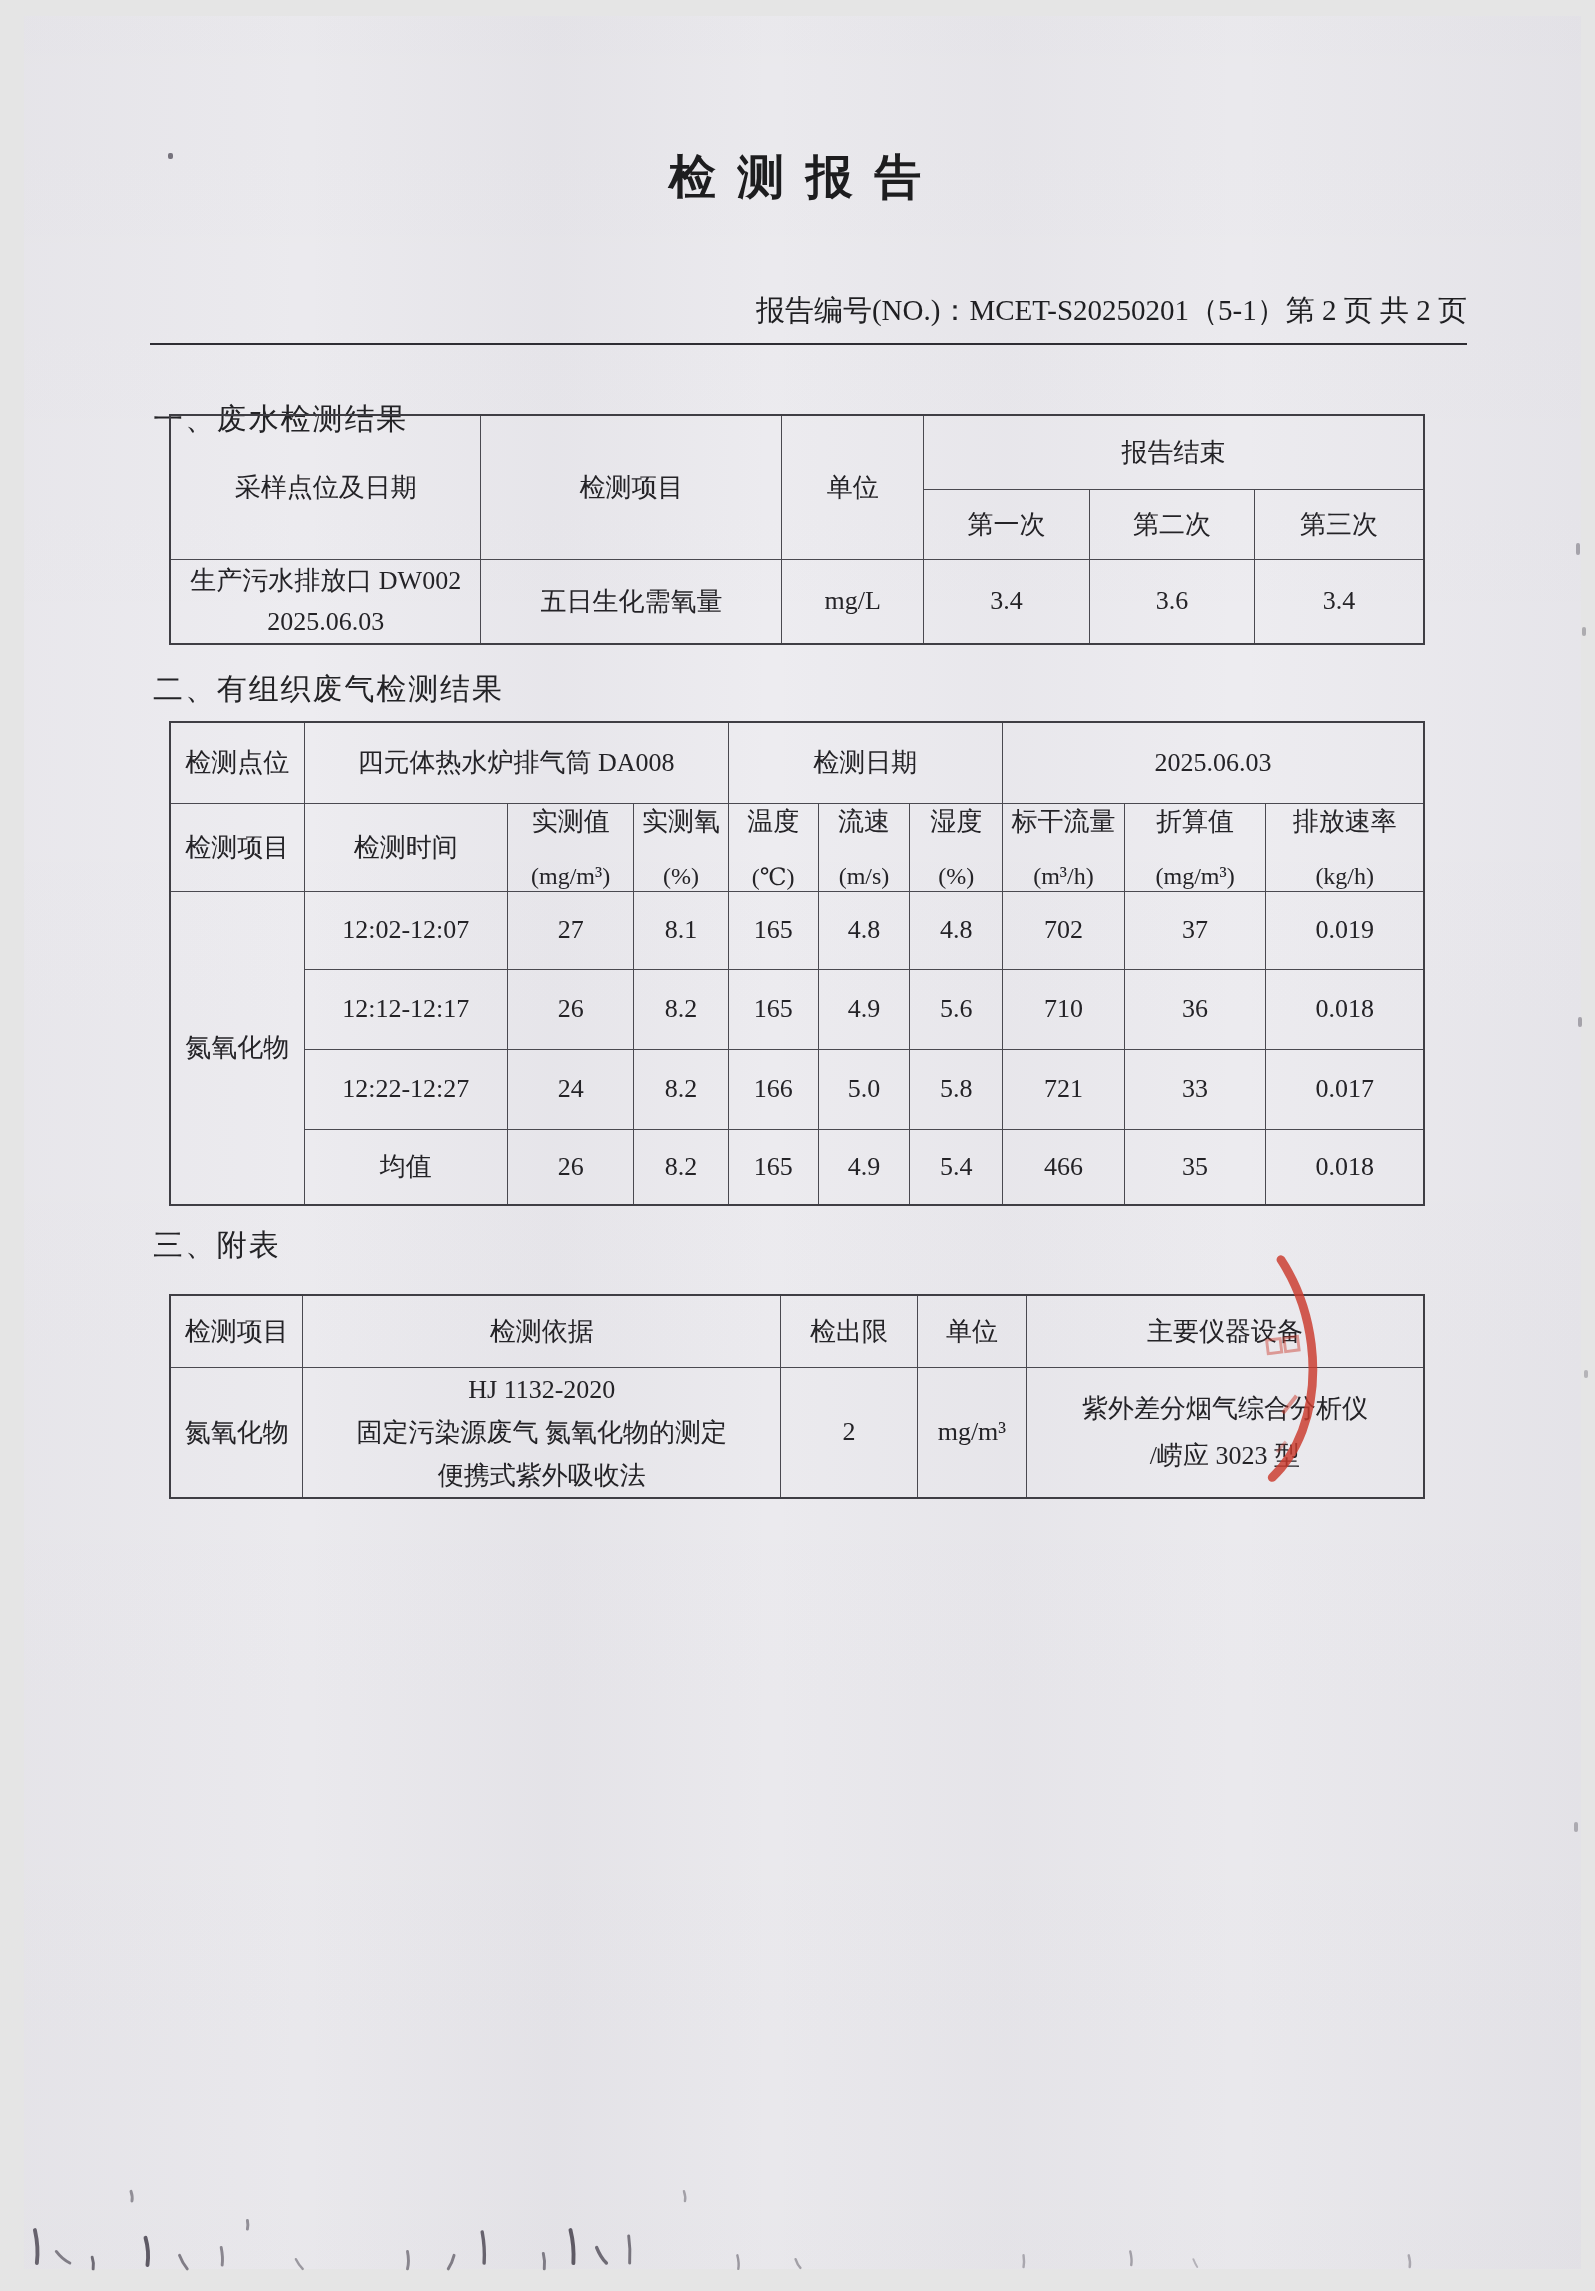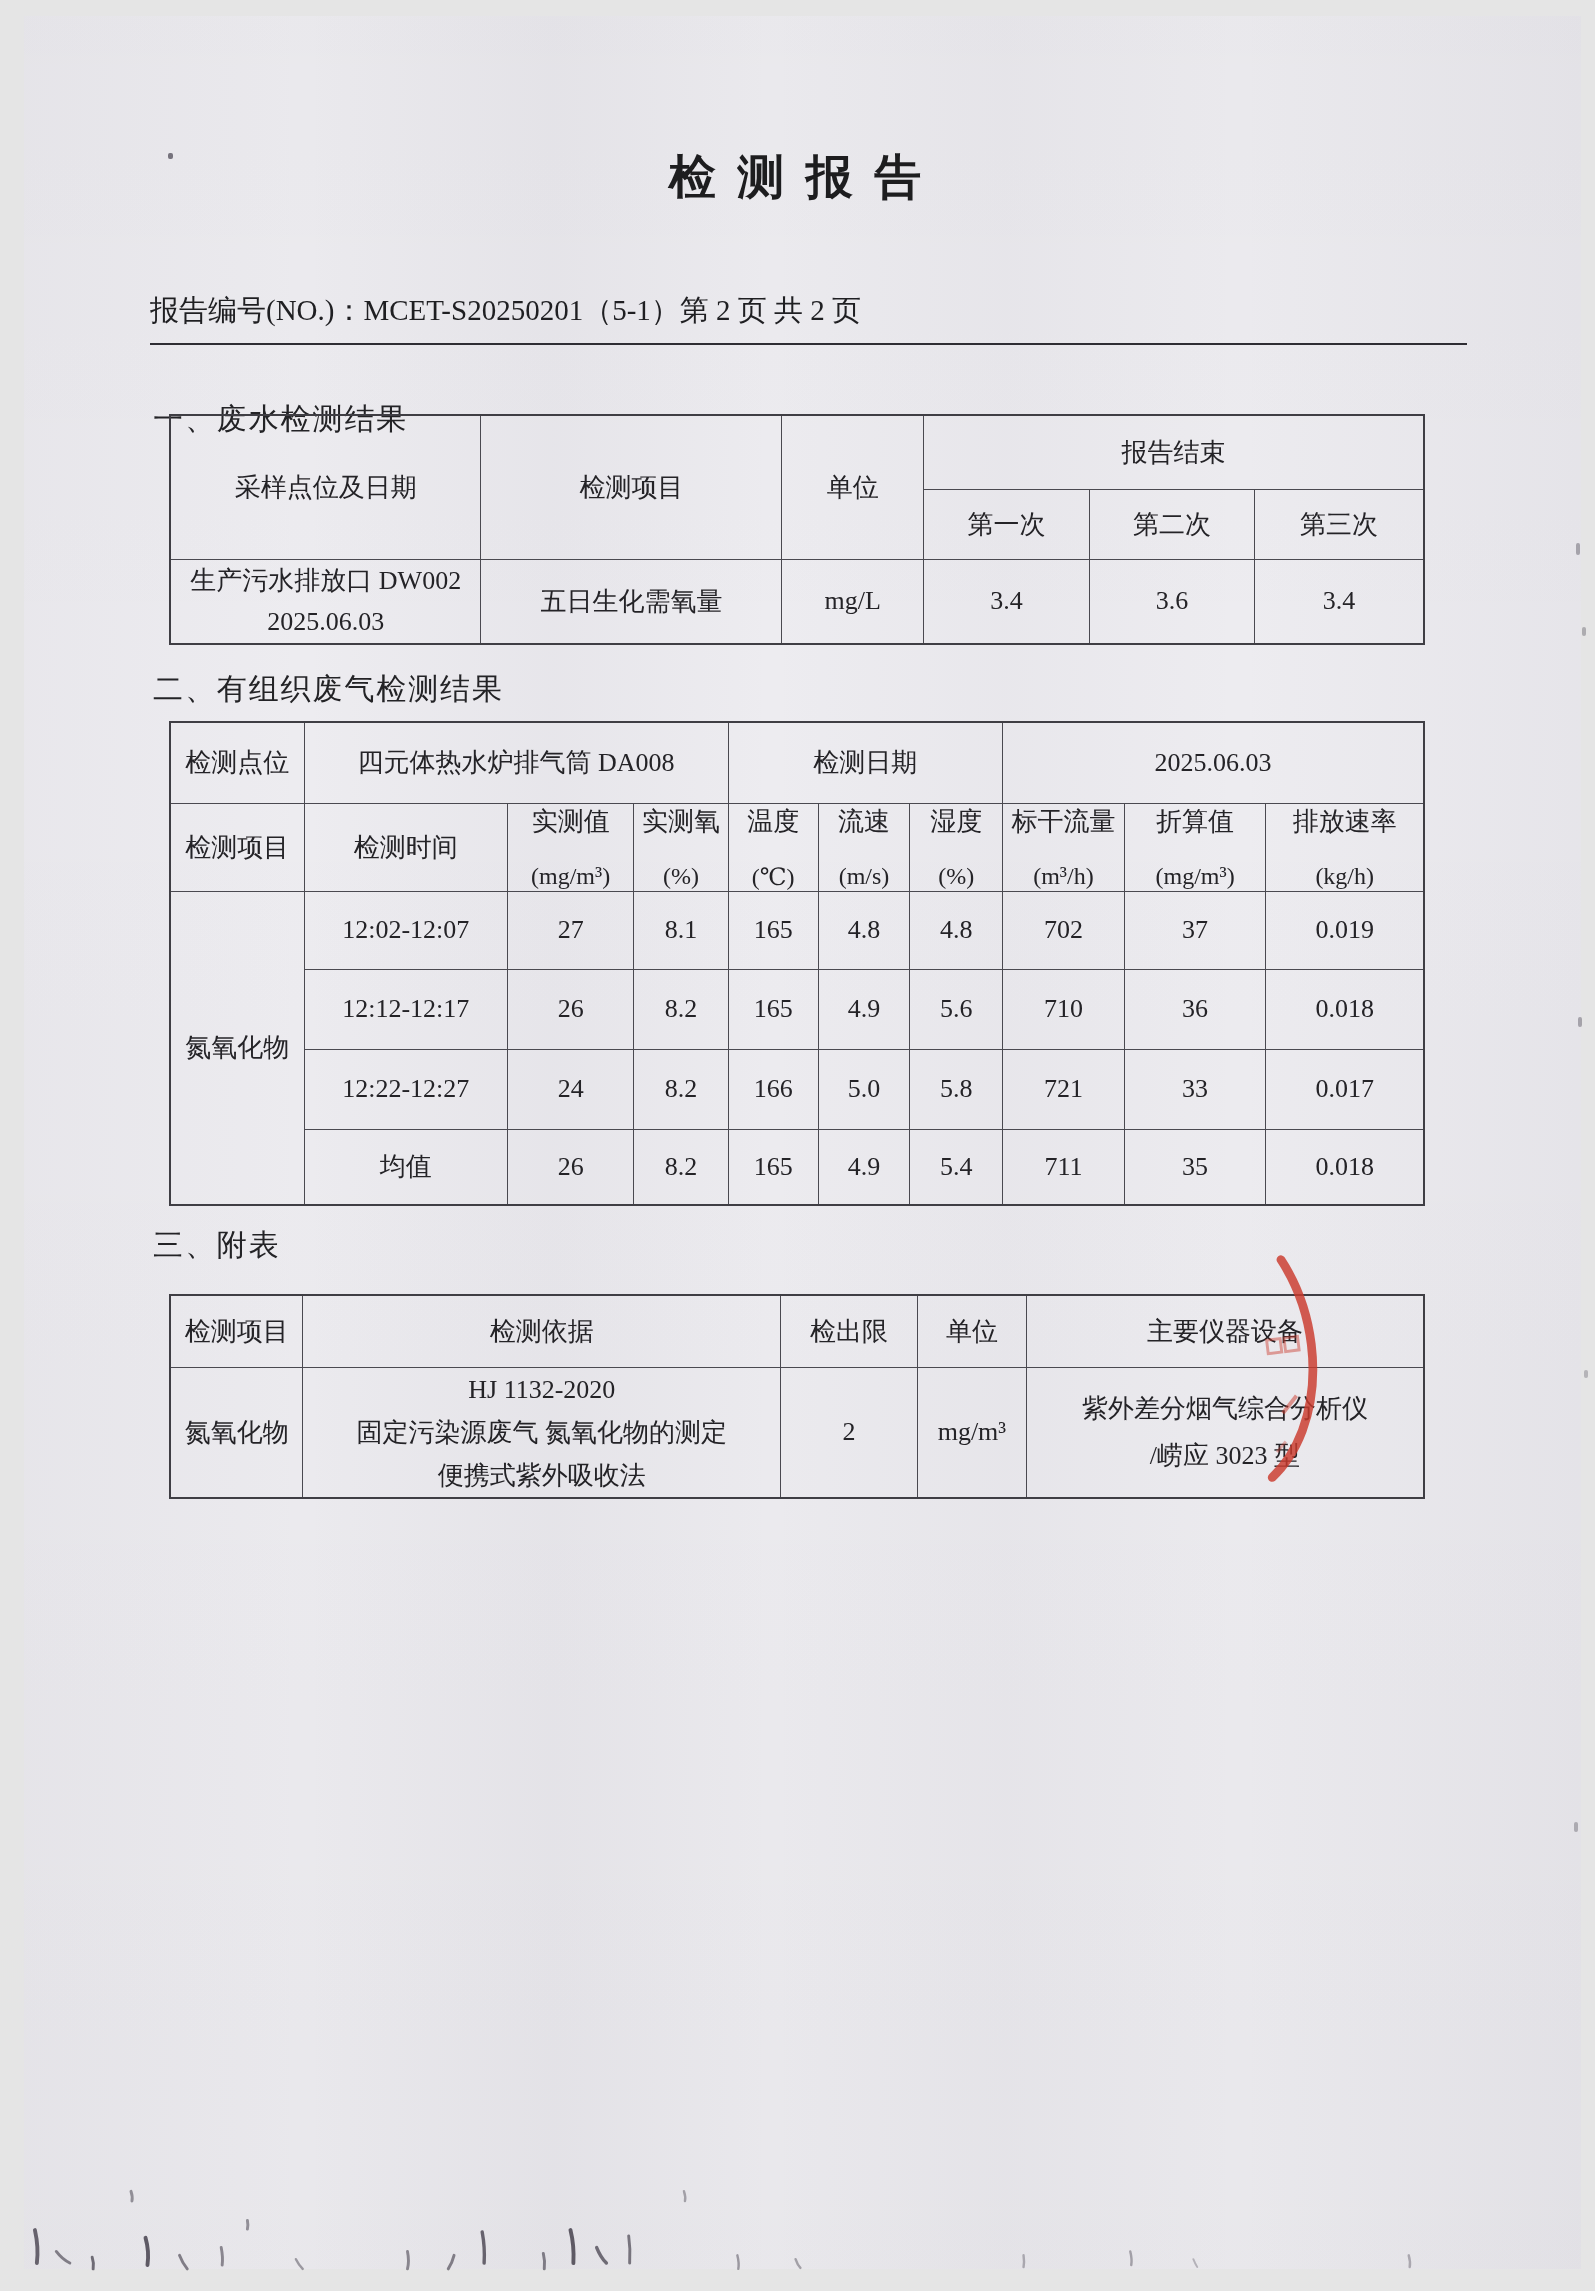--- a/index.html
+++ b/index.html
@@ -15,21 +15,21 @@
         rgba(0,0,0,0) 78%, rgba(120,115,135,.06) 100%),
       linear-gradient(180deg, rgba(0,0,0,.015) 0%, rgba(0,0,0,0) 30%, rgba(0,0,0,.02) 100%),
       #edecf0;
   }
   .title{
     position:absolute;top:146px;left:0;width:100%;text-align:center;
     font-size:47px;font-weight:600;letter-spacing:4.9px;color:#1d1d1f;
   }
   .hdr{
     position:absolute;top:291px;left:150px;width:1317px;
-    display:flex;justify-content:flex-start;align-items:flex-end;
+    display:flex;justify-content:flex-end;align-items:flex-end;
     font-size:29px;color:#1f1f22;border-bottom:2.9px solid #2e2d33;padding-bottom:11.6px;
   }
   .sec-title{position:absolute;left:153px;font-size:30px;color:#232326;letter-spacing:1.9px;}
   .sec1{top:363px;margin-top:36px;} .sec2{top:669px;} .sec3{top:1225px;}
   table.doc{
     position:absolute;left:169px;width:1256px;border-collapse:collapse;table-layout:fixed;
     border:2.9px solid #3f3e44;
   }
   table.doc td{
     border:1.9px solid #4a4950;text-align:center;vertical-align:middle;
@@ -195,21 +195,21 @@
       <td>33</td>
       <td>0.017</td>
     </tr>
     <tr class="h78">
       <td>均值</td>
       <td>26</td>
       <td>8.2</td>
       <td>165</td>
       <td>4.9</td>
       <td>5.4</td>
-      <td>711</td>
+      <td>466</td>
       <td>35</td>
       <td>0.018</td>
     </tr>
   </tbody>
     </table>
 
   <div class="sec-title sec3">三、附表</div>
 
   <table class="doc t3">
     <colgroup>

